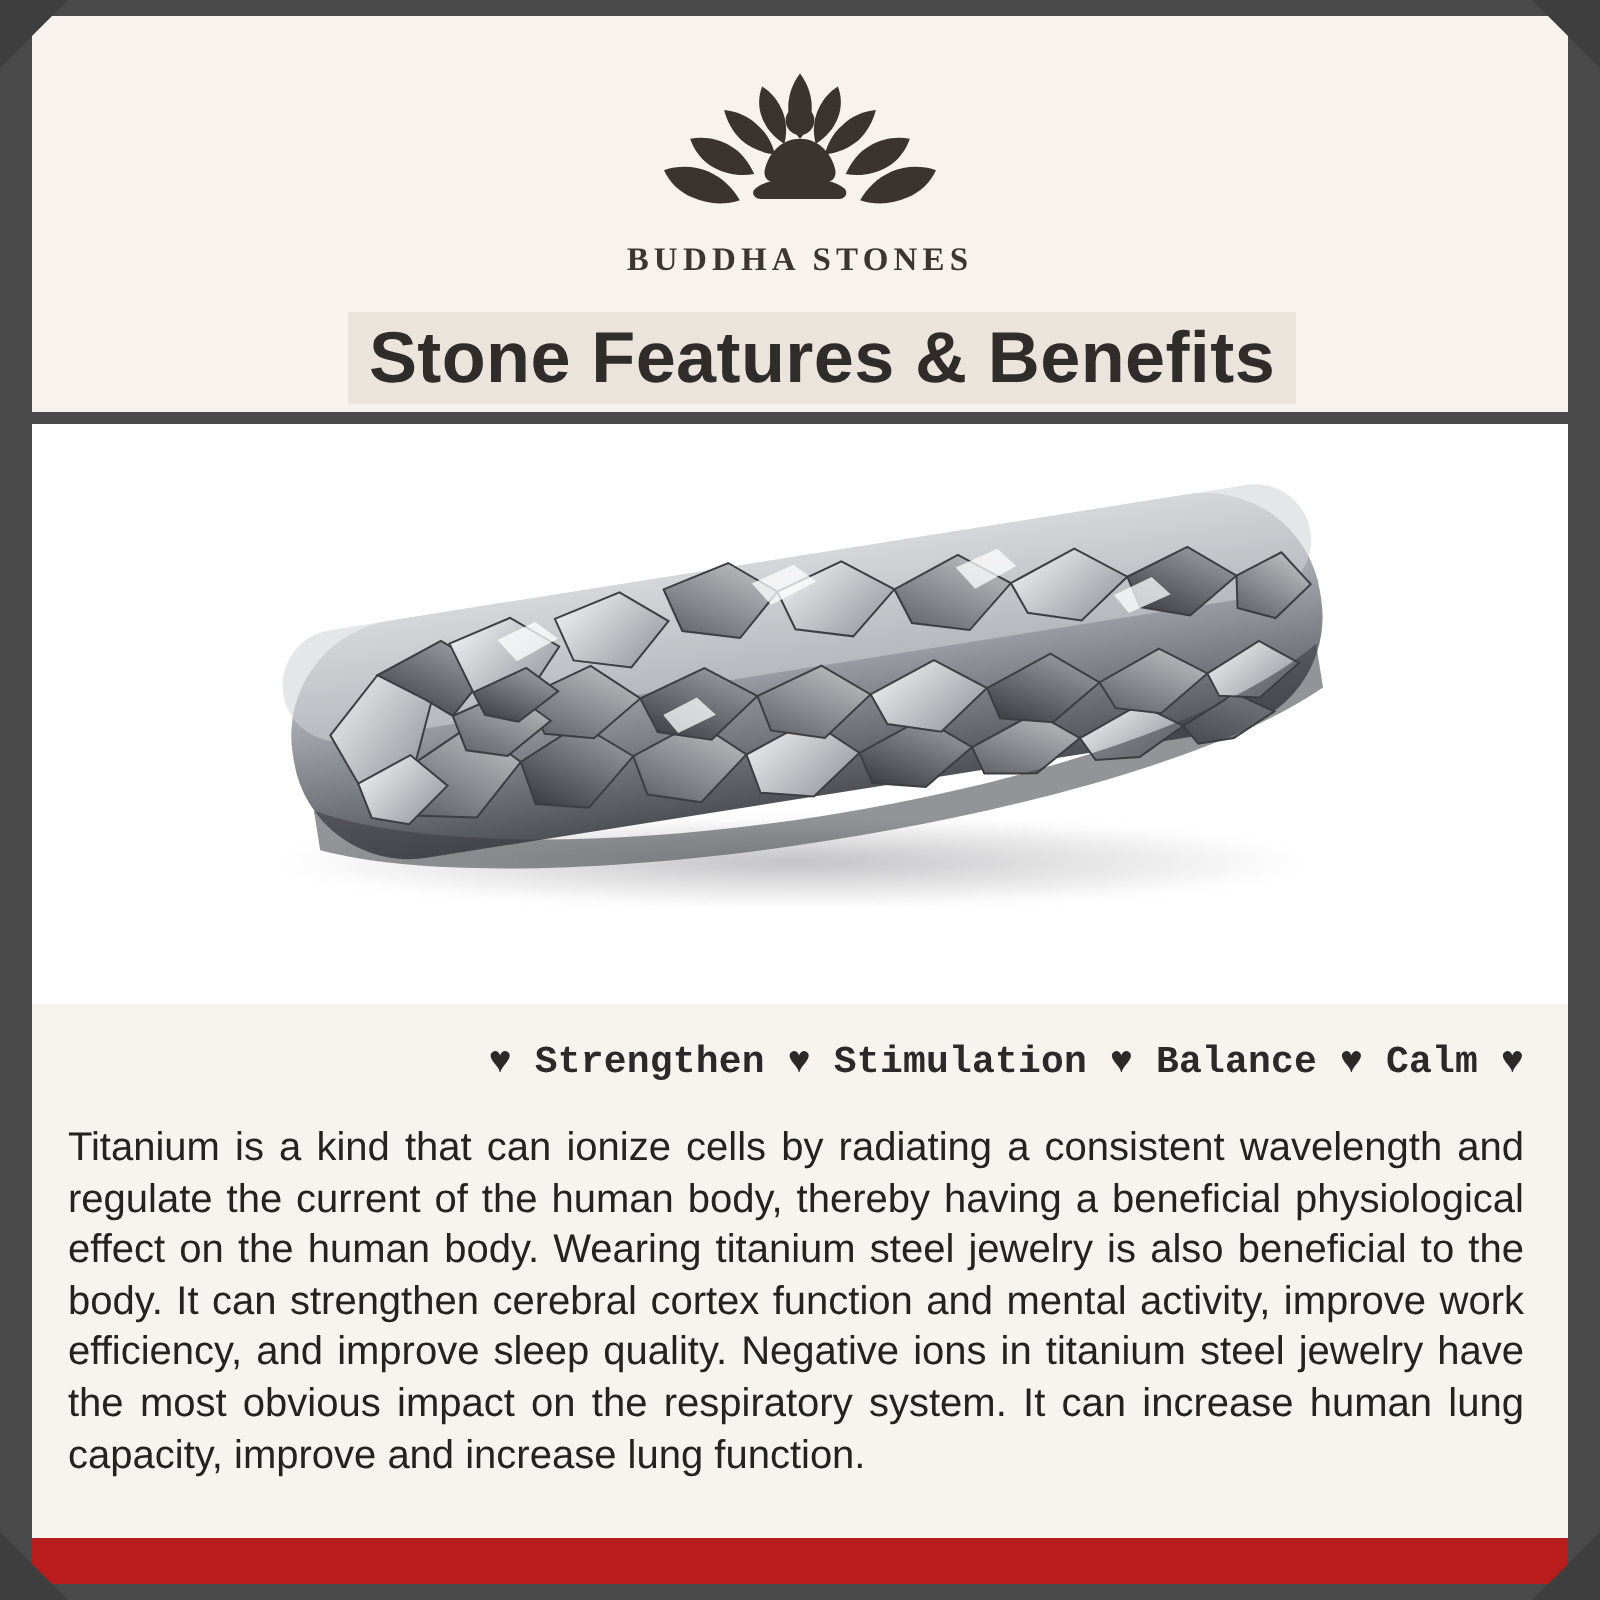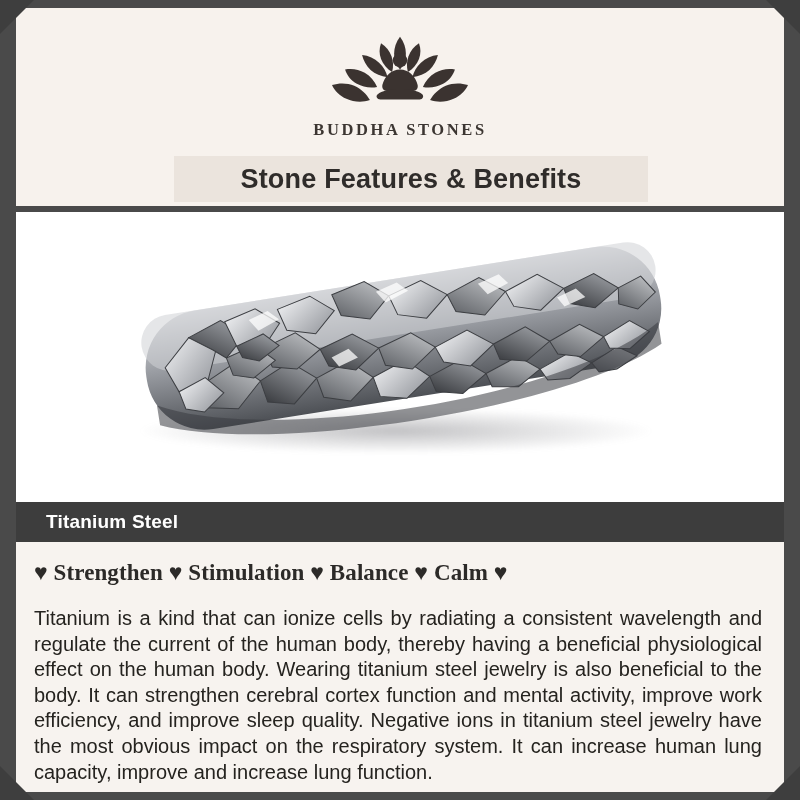--- a/index.html
+++ b/index.html
@@ -91,21 +91,21 @@
     left: 158px;
     top: 148px;
     width: 474px;
     height: 46px;
     background: #ebe4dd;
     display: flex;
     align-items: center;
     justify-content: center;
   }
   .title-bar .txt {
-    font-size: 27px;
+    font-size: 36px;
     font-weight: 700;
     color: #2f2c2a;
     letter-spacing: .2px;
   }
 
   
   .photo-band {
     position: relative;
     height: 290px;
     background: #ffffff;
@@ -148,25 +148,25 @@
     letter-spacing: .2px;
   }
 
   
   .content {
     background: #f7f3ef;
     padding: 18px 22px 0 18px;
     height: 249px;
   }
   .benefits {
-    text-align: left;
-    font-size: 23px;
+    text-align: right;
+    font-size: 19px;
     font-weight: 700;
     color: #2c2a28;
-    font-family: Liberation Serif, serif;
+    font-family: Liberation Mono, monospace;
     margin-bottom: 10px;
     letter-spacing: .1px;
   }
   .desc {
     font-size: 20px;
     line-height: 1.28;
     color: #25231f;
     text-align: justify;
     text-justify: inter-word;
     hyphens: auto;
@@ -275,23 +275,20 @@
           <polygon points="250,54 272,48 282,58 258,66"></polygon>
           <polygon points="352,62 374,56 382,66 360,74"></polygon>
           <polygon points="196,112 214,106 222,116 202,122"></polygon>
           <polygon points="428,88 448,82 456,92 434,98"></polygon>
         </g>
 
         <path d="M16 132 C120 188, 420 190, 524 128 L524 150 C420 200, 120 198, 16 152 Z" fill="#3a3c41" opacity=".55"></path>
       </svg>
     </div>
 
-    <div class="caption-bar">
-      <span class="txt">Titanium Steel</span>
-    </div>
 
     <div class="content">
       <div class="benefits">♥ Strengthen ♥ Stimulation ♥ Balance ♥ Calm ♥</div>
       <p class="desc">Titanium is a kind that can ionize cells by radiating a consistent wavelength and regulate the current of the human body, thereby having a beneficial physiological effect on the human body. Wearing titanium steel jewelry is also beneficial to the body. It can strengthen cerebral cortex function and mental activity, improve work efficiency, and improve sleep quality. Negative ions in titanium steel jewelry have the most obvious impact on the respiratory system. It can increase human lung capacity, improve and increase lung function.</p>
     </div>
 
   </div>
 </div>
 
 </body></html>

